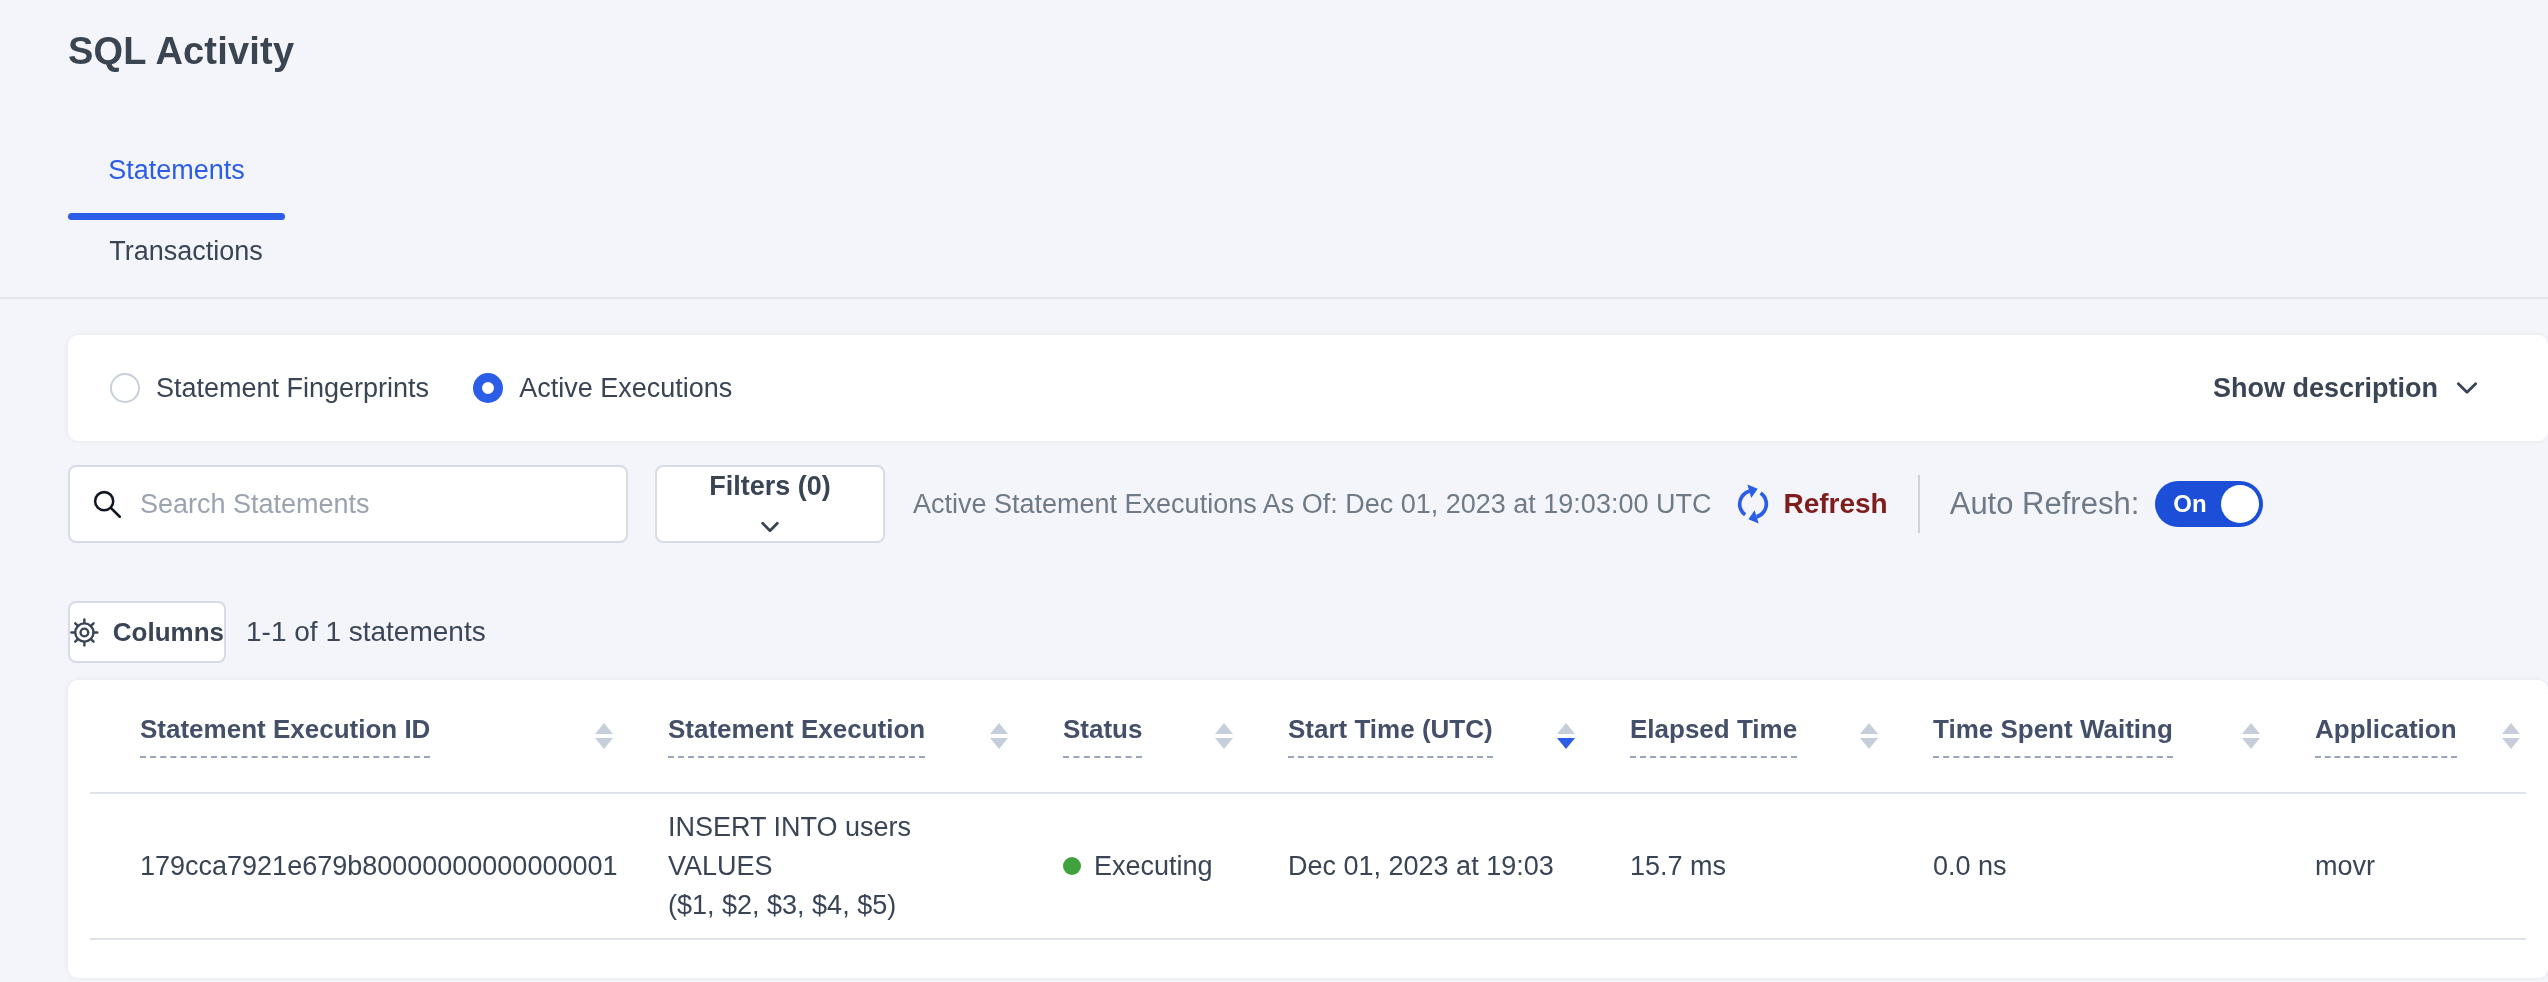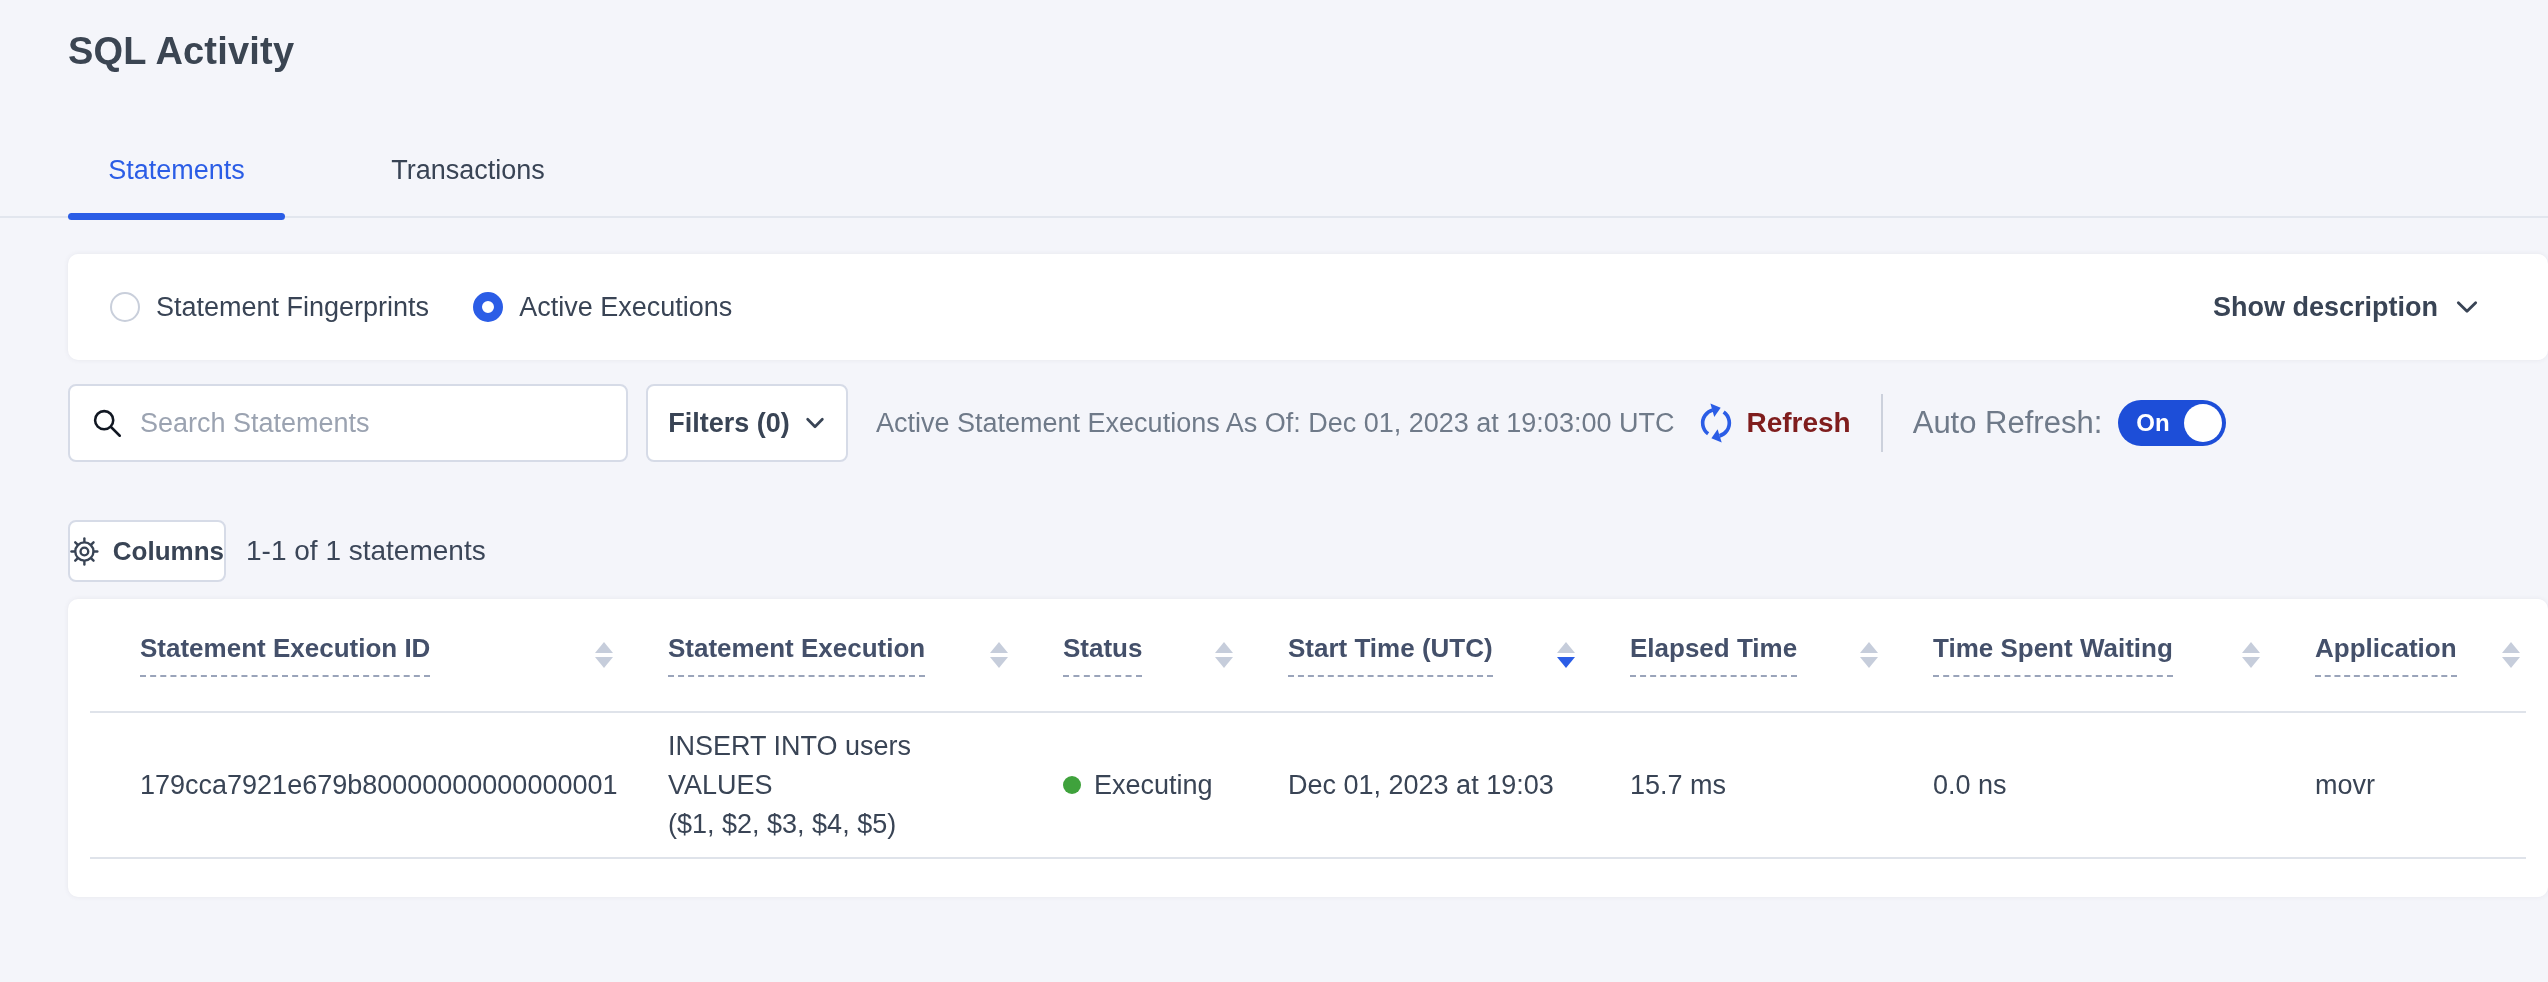--- a/index.html
+++ b/index.html
@@ -15,20 +15,21 @@
   .page-title {
     margin:30px 0 0 68px;
     font-size:38px; font-weight:700; color:#3b4552; letter-spacing:.2px;
   }
 
   
   .tabs {
     margin-top:62px; padding-left:68px;
     border-bottom:2px solid #e2e6ee;
     display:flex;
+    flex-direction:column;
   }
   .tab {
     display:flex; justify-content:center;
     padding:20px 0 30px; margin-right:65px;
     font-size:27px; font-weight:500; color:#394455;
     cursor:pointer; position:relative;
   }
   .tab.w1{width:217px}.tab.w2{width:236px}.tab.w3{width:180px}
   .tab.active { color:#2b5de6; }
   .tab.active::after {
@@ -71,21 +72,21 @@
   .search-box input {
     border:none; outline:none; flex:1; font-size:27px;
     font-family:inherit; color:#394455; background:transparent;
   }
   .search-box input::placeholder { color:#9ba3b1; }
   .btn {
     background:#fff; border:2px solid #d6dbe7; border-radius:8px;
     display:flex; align-items:center; justify-content:center; gap:14px;
     font-size:27px; font-weight:600; color:#394455; cursor:pointer;
   }
-  .filters-btn { width:202px; height:78px; margin-left:18px; }
+  .filters-btn { width:230px; height:78px; margin-left:27px;flex-direction:column; }
   .asof-text { margin-left:28px; font-size:27px; color:#6f7a89; }
   .refresh-link {
     margin-left:22px; display:flex; align-items:center; gap:10px;
     color:#7f1d1d; font-size:28px; cursor:pointer;font-weight:bold;
   }
   .vdivider { width:2px; height:58px; background:#ccd1dc; margin:0 30px; }
   .auto-refresh { display:flex; align-items:center; gap:16px; }
   .auto-refresh-label { font-size:31px; color:#6f7a89; }
   .toggle {
     width:108px; height:46px; border-radius:23px; background:#1d4ed8;

